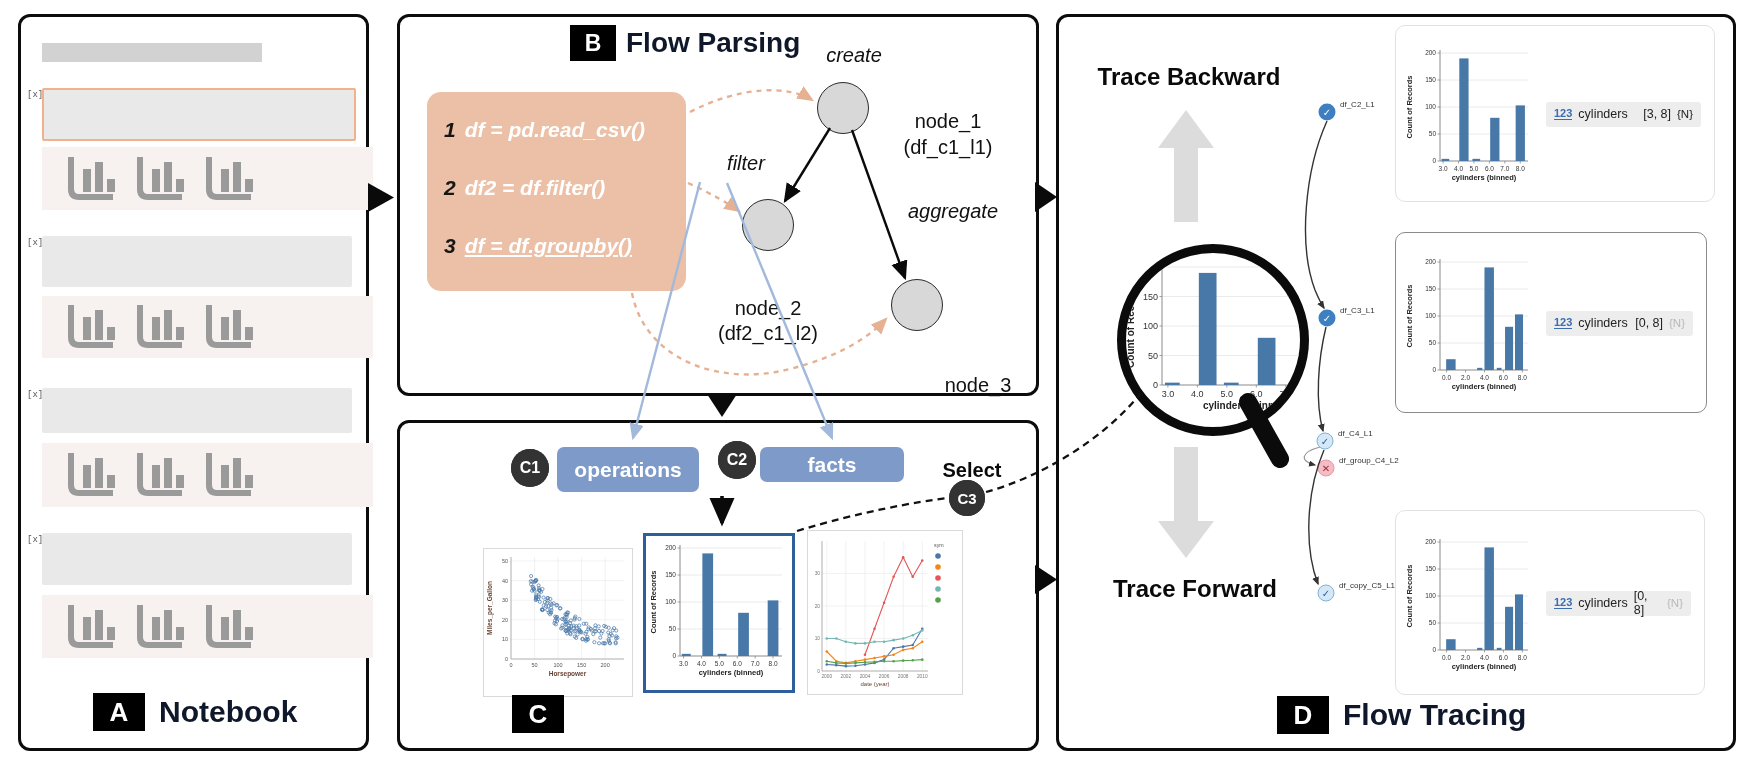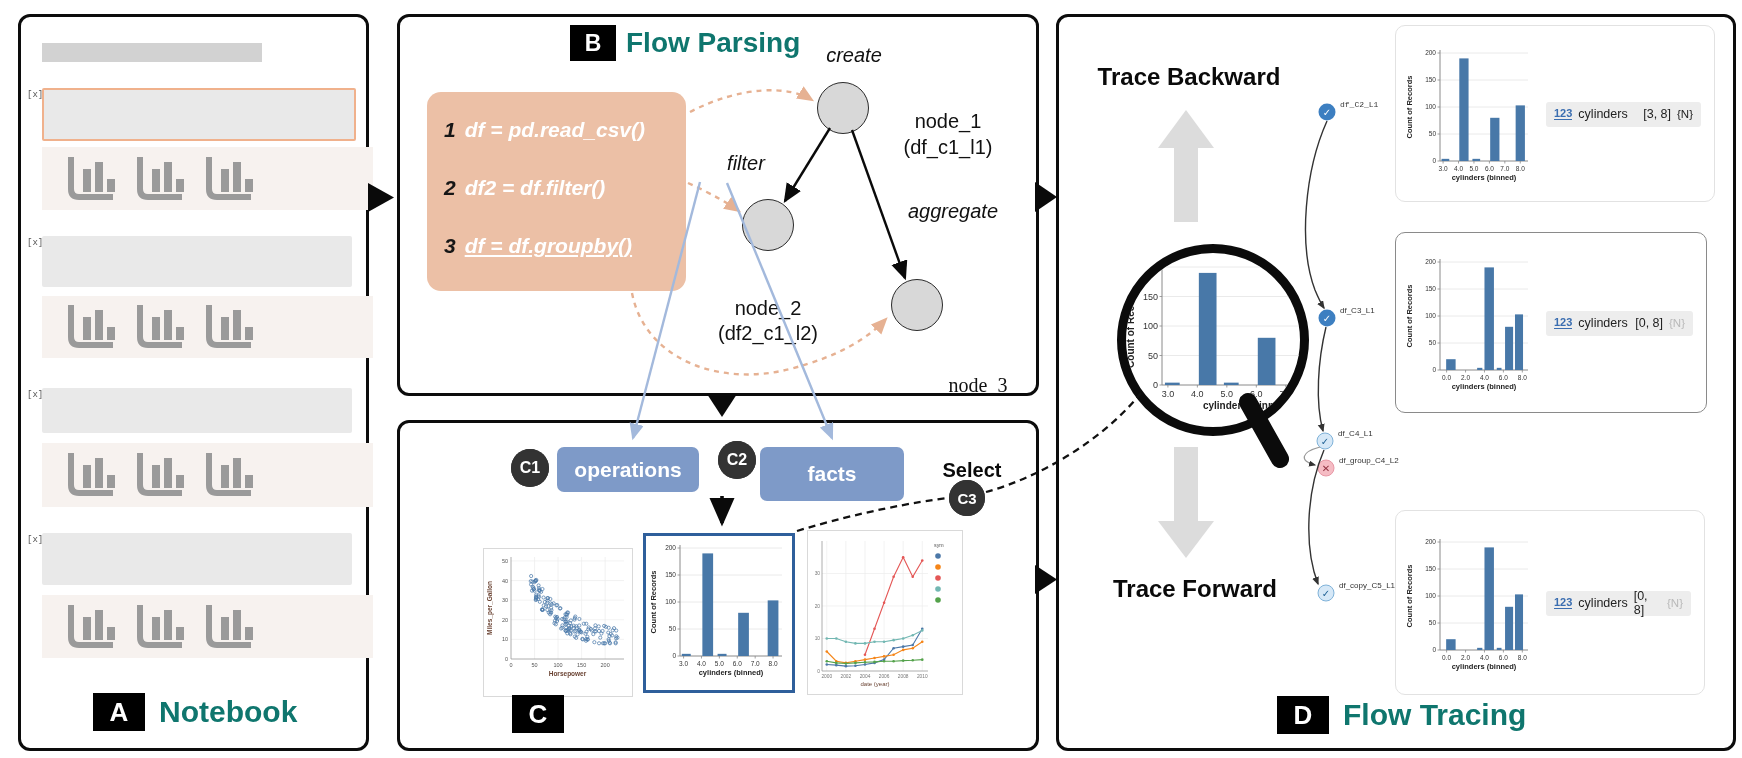--- a/index.html
+++ b/index.html
@@ -2,21 +2,21 @@
 <html><head>
 <meta charset="utf-8">
 <style>
   html,body{margin:0;padding:0;background:#fff;font-family:"Liberation Sans",sans-serif;}
   #stage{position:relative;width:1742px;height:758px;background:#fff;overflow:hidden;}
   .panel{position:absolute;border:3px solid #0c0c0c;border-radius:12px;background:#fff;}
   .plabel{position:absolute;display:flex;align-items:center;gap:14px;}
   .pbadge{background:#000;color:#fff;font-weight:bold;display:flex;align-items:center;justify-content:center;}
   .pbadge.big{width:52px;height:38px;font-size:26px;}
   .pbadge.small{width:46px;height:36px;font-size:23px;}
-  .ptitle{font-weight:bold;color:#0f766e;}
+  .ptitle{font-weight:bold;color:#0f172a;}
   .ptitle.big{font-size:30px;}
   .ptitle.small{font-size:28px;}
   .cellbox{position:absolute;background:#e9e9e9;border-radius:2px;}
   .cellbox.active{border:2px solid #f0b18c;}
   .iconrow{position:absolute;background:#f7f2ef;display:flex;align-items:center;gap:15px;padding-left:21px;}
   .cellmark{position:absolute;font-family:"Liberation Mono",monospace;font-size:9px;color:#555;}
   .titlebar{position:absolute;background:#d2d2d2;}
   .codebox{position:absolute;background:#ecc0a6;border-radius:14px;}
   .codeline{position:absolute;display:flex;gap:9px;font-size:21px;font-style:italic;font-weight:bold;white-space:nowrap;}
   .codeline .num{color:#161616;}
@@ -169,29 +169,29 @@
     <div class="gnode" style="left:417px;top:65px;"></div>
     <div class="gnode" style="left:342px;top:182px;"></div>
     <div class="gnode" style="left:491px;top:262px;"></div>
     <div class="edgelab" style="left:446px;top:38px;margin-left:8px;">create</div>
     <div class="edgelab" style="left:346px;top:146px;">filter</div>
     <div class="edgelab" style="left:553px;top:194px;">aggregate</div>
     <div class="nodelab" style="left:548px;top:64px;">node_1</div>
     <div class="nodelab" style="left:548px;top:90px;">(df_c1_l1)</div>
     <div class="nodelab" style="left:368px;top:251px;">node_2</div>
     <div class="nodelab" style="left:368px;top:276px;">(df2_c1_l2)</div>
-    <div class="nodelab" style="left:578px;top:328px;font-family:Liberation Serif, serif;">node_3</div>
+    <div class="nodelab" style="left:578px;top:328px;">node_3</div>
     <div class="nodelab" style="left:578px;top:371px;">(df_c1_l3)</div>
   </div>
 
   <div class="panel" style="left:397px;top:420px;width:636px;height:325px;">
     <div class="cbadge" style="left:130px;top:45px;width:38px;height:38px;font-size:16px;">C1</div>
     <button class="bluebtn" style="left:157px;top:24px;width:142px;height:45px;">operations</button>
     <div class="cbadge" style="left:337px;top:37px;width:38px;height:38px;font-size:16px;">C2</div>
-    <button class="bluebtn" style="left:360px;top:24px;width:144px;height:54px;">facts</button>
+    <button class="bluebtn" style="left:360px;top:24px;width:144px;height:35px;">facts</button>
     <div class="selectlab" style="left:572px;top:47px;">Select</div>
     <div class="cbadge" style="left:567px;top:75px;width:36px;height:36px;font-size:15px;">C3</div>
     <div class="thumb" style="left:83px;top:125px;width:150px;height:149px;border:1px solid #d9d9d9;" id="thumb-scatter"><svg width="148" height="147" viewBox="0 0 148 147">
           <text x="24" y="112" font-size="5.5" fill="#555" text-anchor="end" font-weight="normal">0</text>
           <line x1="27" y1="90.38461538461539" x2="140" y2="90.38461538461539" stroke="#ececec" stroke-width="0.7"></line>
           <text x="24" y="92.38461538461539" font-size="5.5" fill="#555" text-anchor="end" font-weight="normal">10</text>
           <line x1="27" y1="70.76923076923077" x2="140" y2="70.76923076923077" stroke="#ececec" stroke-width="0.7"></line>
           <text x="24" y="72.76923076923077" font-size="5.5" fill="#555" text-anchor="end" font-weight="normal">20</text>
           <line x1="27" y1="51.15384615384616" x2="140" y2="51.15384615384616" stroke="#ececec" stroke-width="0.7"></line>
           <text x="24" y="53.15384615384616" font-size="5.5" fill="#555" text-anchor="end" font-weight="normal">30</text>
@@ -509,21 +509,21 @@
     <div class="plabel" style="left:112px;top:272px;">
       <span class="pbadge big">C</span>
     </div>
   </div>
 
   <div class="panel" style="left:1056px;top:14px;width:674px;height:731px;">
     <div class="tracelab" style="left:130px;top:60px;">Trace Backward</div>
     <div class="tracelab" style="left:136px;top:572px;">Trace Forward</div>
     <div id="flow-column" style="position:absolute;left:0;top:0;width:100%;height:100%;">
         <div class="fnode" style="left: 268px; top: 95px; background: rgb(61, 127, 193); border: none; color: rgb(255, 255, 255);">✓</div>
-        <span class="fnlabel" style="left: 281px; top: 83px; font-family: Liberation Mono, monospace;">df_C2_L1</span>
+        <span class="fnlabel" style="left: 281px; top: 83px;">df_C2_L1</span>
         <div class="fnode" style="left: 268px; top: 301px; background: rgb(61, 127, 193); border: none; color: rgb(255, 255, 255);">✓</div>
         <span class="fnlabel" style="left: 281px; top: 289px;">df_C3_L1</span>
         <div class="fnode" style="left: 266px; top: 424px; background: rgb(214, 232, 247); border: 1px solid rgb(127, 178, 217); color: rgb(29, 95, 147);">✓</div>
         <span class="fnlabel" style="left: 279px; top: 412px;">df_C4_L1</span>
         <div class="fnode" style="left: 267px; top: 451px; background: rgb(245, 188, 196); border: 1px solid rgb(232, 152, 166); color: rgb(143, 47, 63);">✕</div>
         <span class="fnlabel" style="left: 280px; top: 439px;">df_group_C4_L2</span>
         <div class="fnode" style="left: 267px; top: 576px; background: rgb(214, 232, 247); border: 1px solid rgb(127, 178, 217); color: rgb(29, 95, 147);">✓</div>
         <span class="fnlabel" style="left: 280px; top: 564px;">df_copy_C5_L1</span>
       </div>
     <div id="d-cards" style="position:absolute;left:0;top:0;width:100%;height:100%;">

